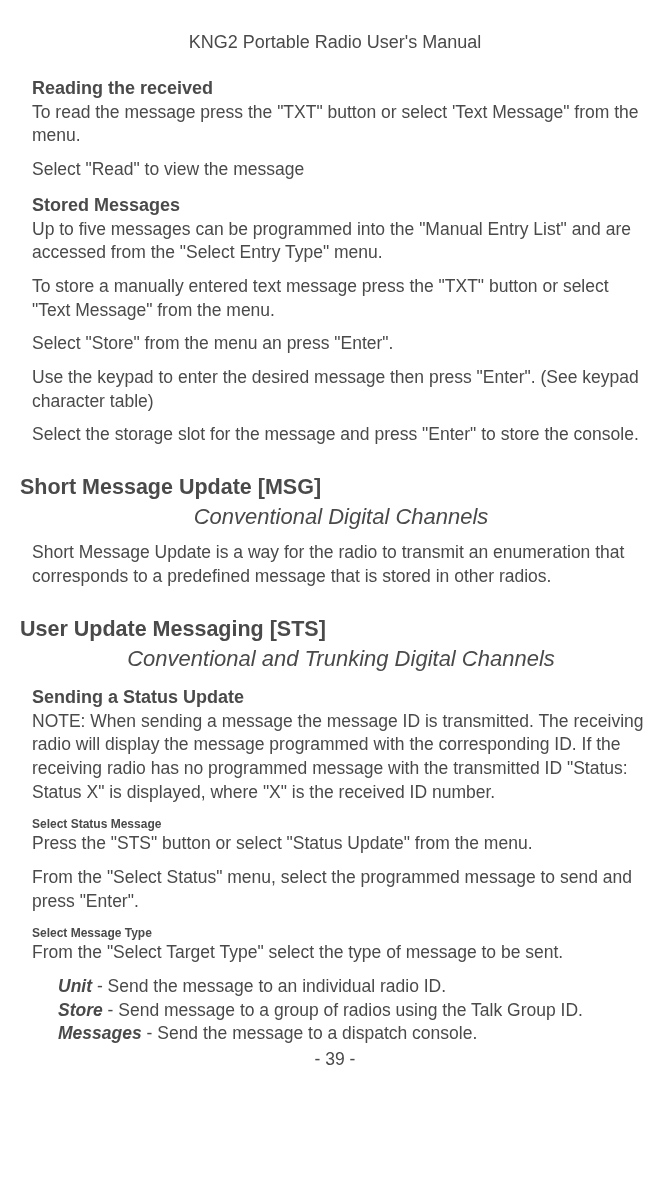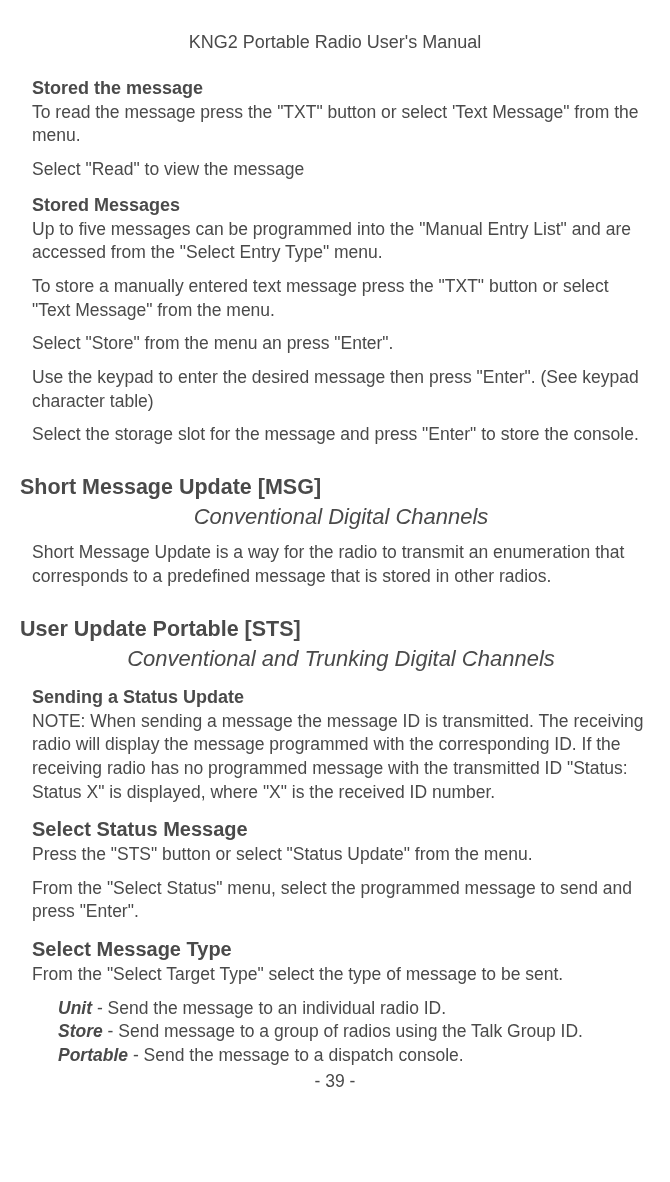--- a/index.html
+++ b/index.html
@@ -38,21 +38,21 @@
     .subtitle {
       font-style: italic;
       font-size: 22px;
       margin-top: 0px;
       margin-bottom: 10px;
       padding-left: 12px;
       text-align: center;
     }
     .h4 {
       font-weight: bold;
-      font-size: 20px;
+      font-size: 12px;
       margin-top: 12px;
       margin-bottom: 0px;
       padding-left: 12px;
     }
     .list-item {
       padding-left: 38px;
       margin-top: 0px;
       margin-bottom: 0px;
     }
     .list-item .bold {
@@ -63,51 +63,51 @@
       text-align: center;
       font-size: 17.5px;
       margin-top: 2px;
     }
   </style>
 </head>
 <body>
 
 <div class="header-title">KNG2 Portable Radio User's Manual</div>
 
-<div class="h3">Stored the message</div>
+<div class="h3">Reading the received</div>
 <div class="para">To read the message press the "TXT" button or select 'Text Message" from the menu.</div>
 <div class="para">Select "Read" to view the message</div>
 
 <div class="h3">Stored Messages</div>
 <div class="para">Up to five messages can be programmed into the "Manual Entry List" and are accessed from the "Select Entry Type" menu.</div>
 <div class="para">To store a manually entered text message press the "TXT" button or select "Text Message" from the menu.</div>
 <div class="para">Select "Store" from the menu an press "Enter".</div>
 <div class="para">Use the keypad to enter the desired message then press "Enter". (See keypad character table)</div>
 <div class="para">Select the storage slot for the message and press "Enter" to store the console.</div>
 
 <div class="h2">Short Message Update [MSG]</div>
 <div class="subtitle">Conventional Digital Channels</div>
 <div class="para">Short Message Update is a way for the radio to transmit an enumeration that corresponds to a predefined message that is stored in other radios.</div>
 
-<div class="h2">User Update Portable [STS]</div>
+<div class="h2">User Update Messaging [STS]</div>
 <div class="subtitle">Conventional and Trunking Digital Channels</div>
 
 <div class="h3">Sending a Status Update</div>
 <div class="para">NOTE: When sending a message the message ID is transmitted. The receiving radio will display the message programmed with the corresponding ID. If the receiving radio has no programmed message with the transmitted ID "Status: Status X" is displayed, where "X" is the received ID number.</div>
 
 <div class="h4">Select Status Message</div>
 <div class="para">Press the "STS" button or select "Status Update" from the menu.</div>
 <div class="para">From the "Select Status" menu, select the programmed message to send and press "Enter".</div>
 
 <div class="h4">Select Message Type</div>
 <div class="para">From the "Select Target Type" select the type of message to be sent.</div>
 
 <div class="list-item">
   <span class="bold">Unit</span><span> - Send the message to an individual radio ID.</span>
 </div>
 <div class="list-item">
   <span class="bold">Store</span><span> - Send message to a group of radios using the Talk Group ID.</span>
 </div>
 <div class="list-item">
-  <span class="bold">Portable</span><span> - Send the message to a dispatch console.</span>
+  <span class="bold">Messages</span><span> - Send the message to a dispatch console.</span>
 </div>
 
 <div class="page-num">- 39 -</div>
 
 </body></html>

